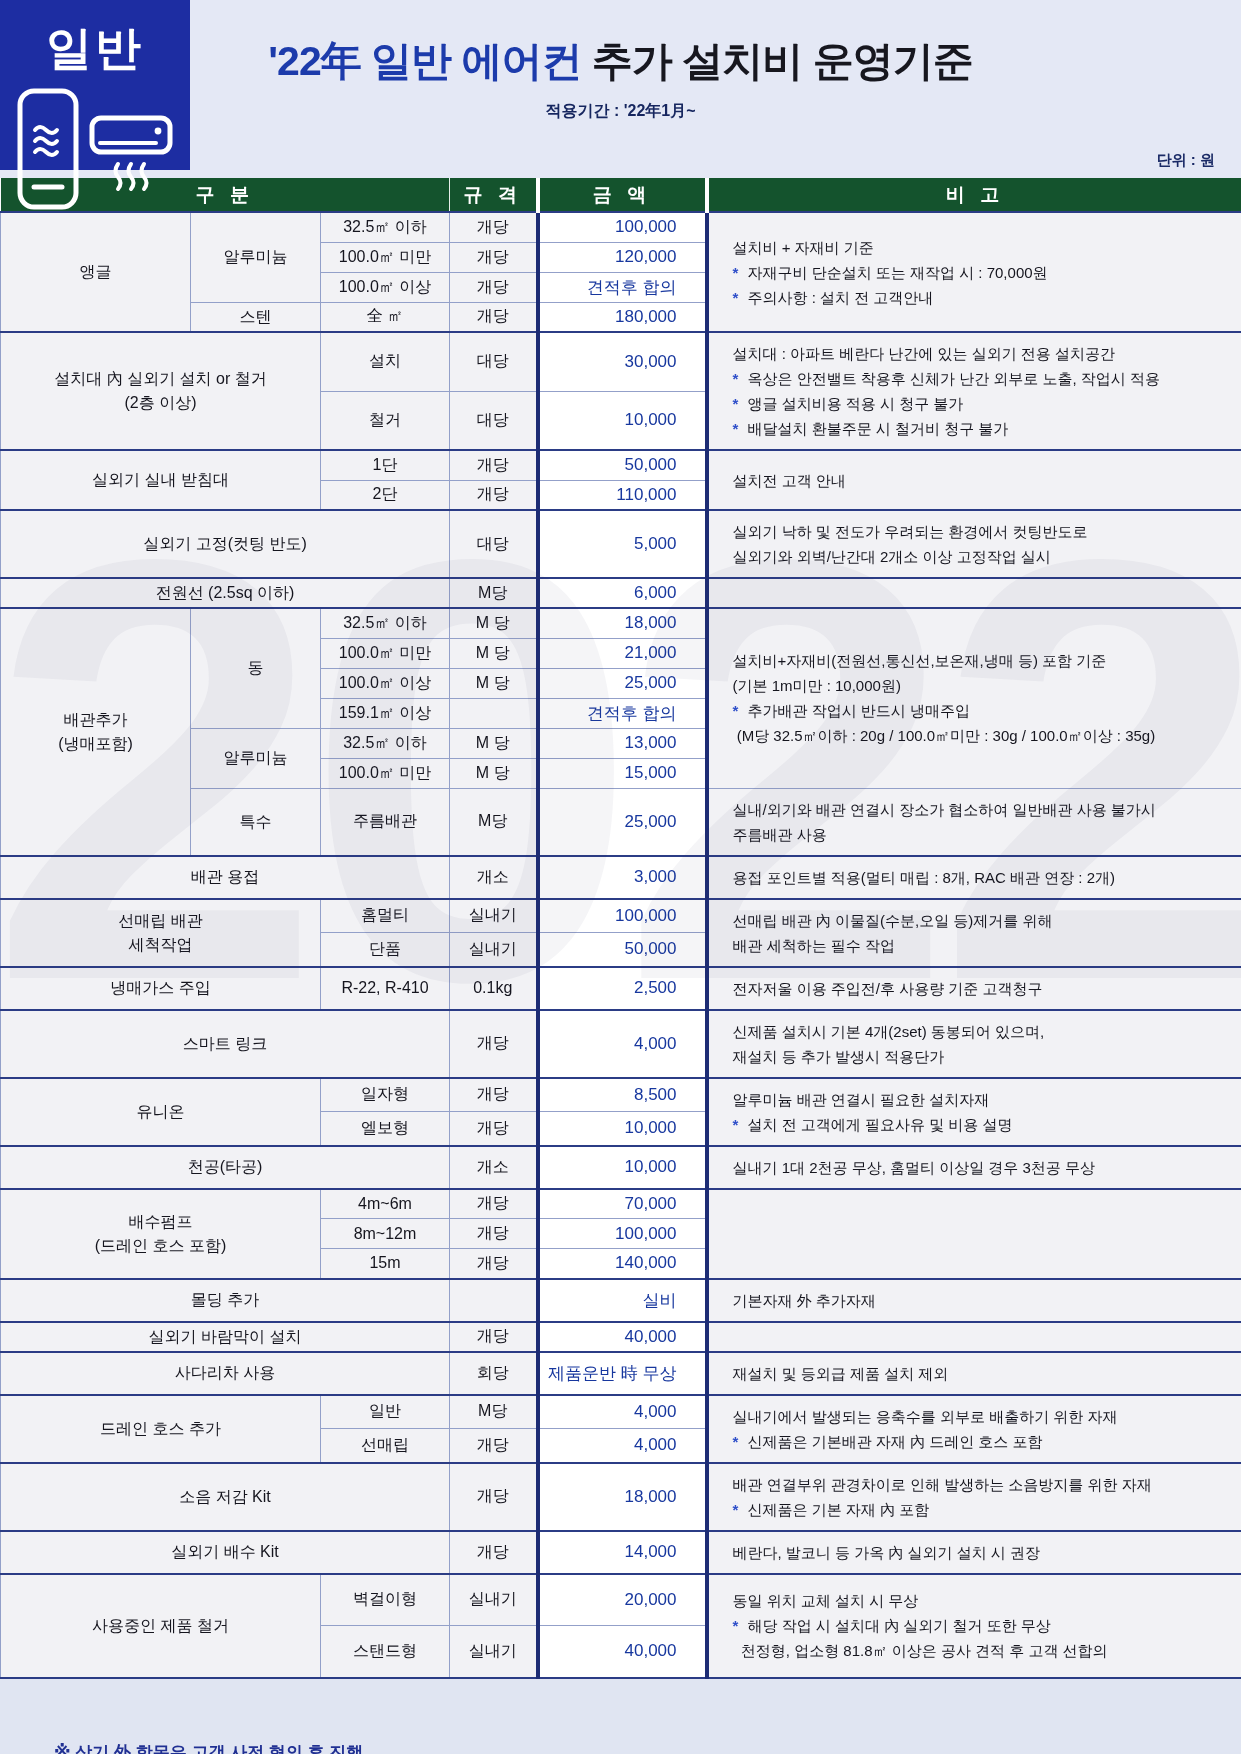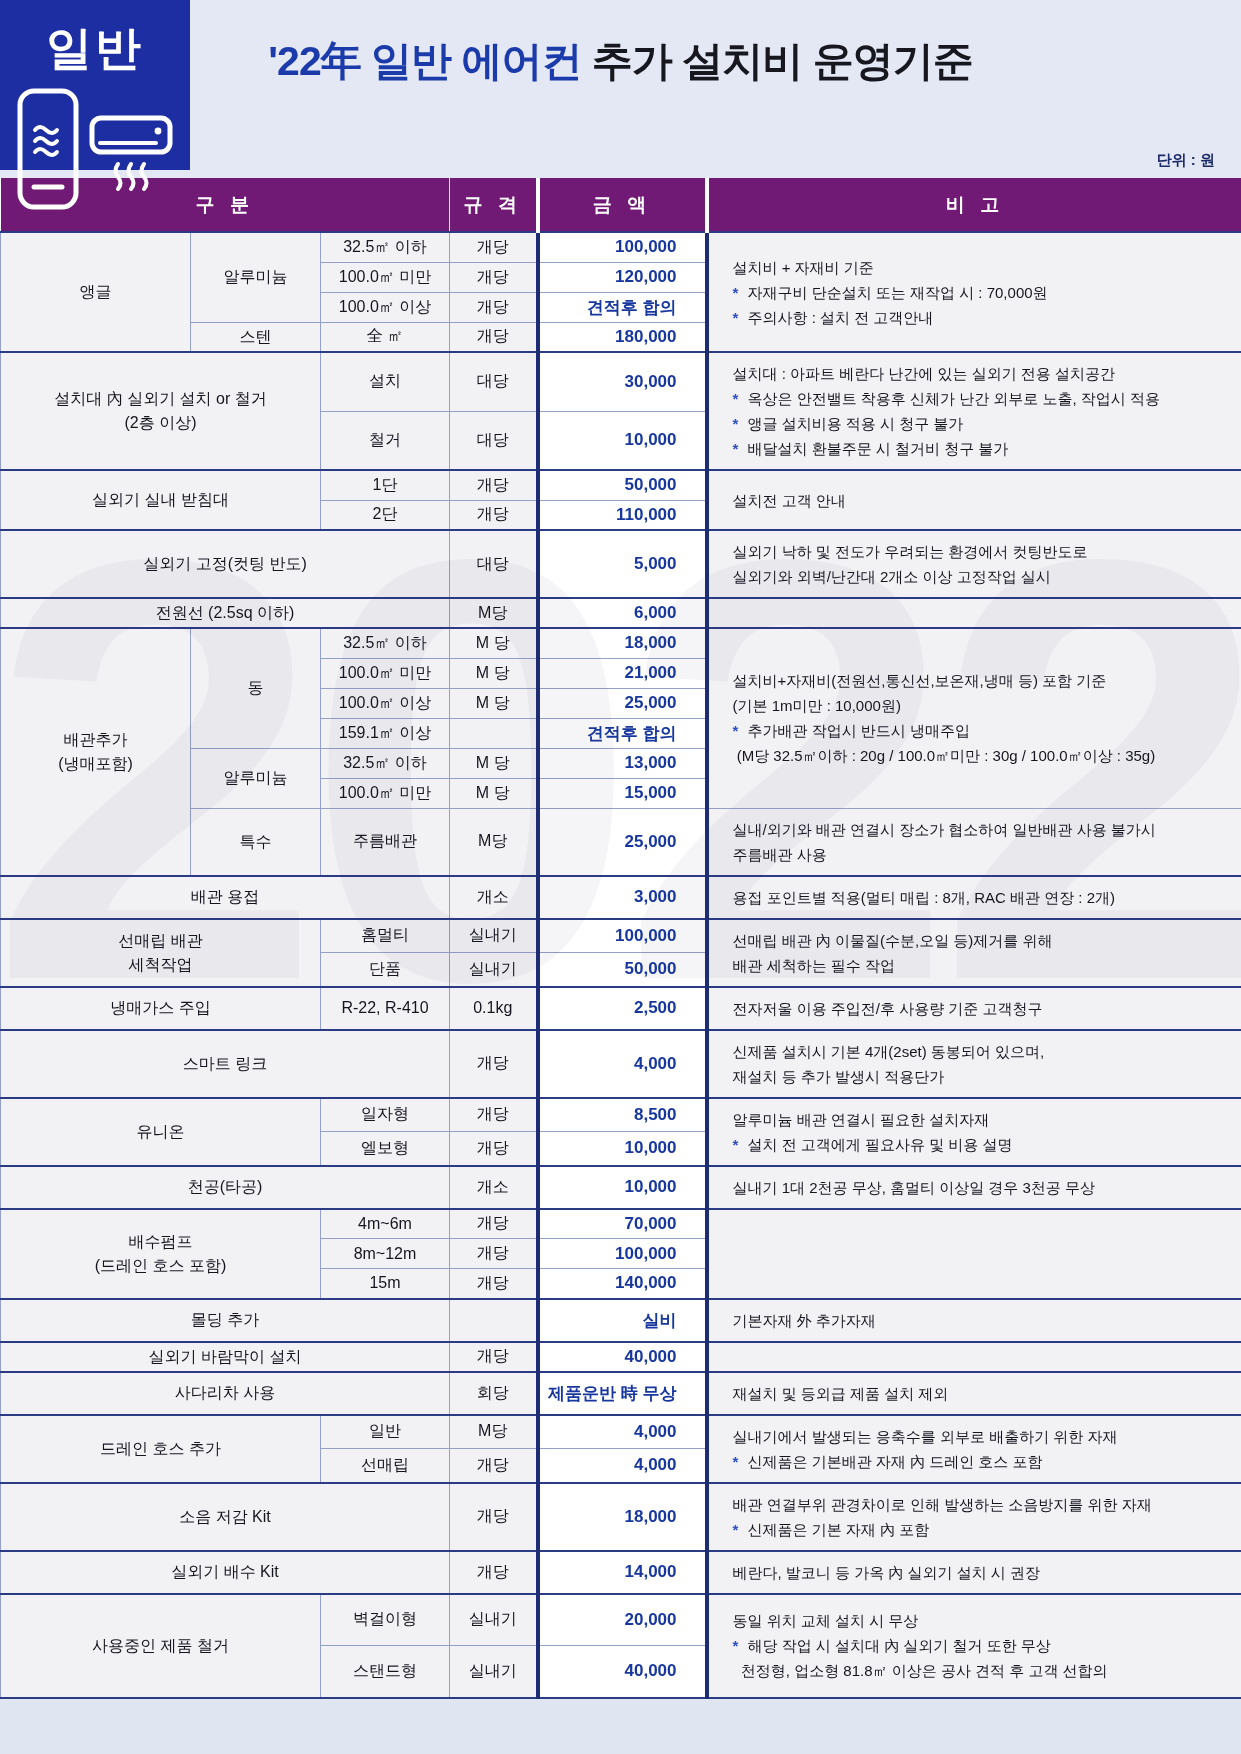--- a/index.html
+++ b/index.html
@@ -14,31 +14,31 @@
   .badge-icons{margin-top:8px;display:flex;justify-content:center;align-items:flex-start;gap:10px}
   .wall-wrap{margin-top:26px}
   .title{padding-top:34px;text-align:center;font-size:41px;font-weight:800;letter-spacing:-1px;white-space:nowrap}
   .t-blue{color:#1c3bab}
   .t-dark{color:#17171f}
   .subtitle{margin-top:12px;text-align:center;font-size:16px;font-weight:700;color:#16265f}
   .unit-label{position:absolute;right:26px;bottom:8px;font-size:15px;font-weight:700;color:#1a2a66}
 
   
   table{width:1241px;border-collapse:collapse;table-layout:fixed;background:#fbfbfd}
-  thead th{height:54px;background:#701a75;color:#fff;font-size:19px;font-weight:700;letter-spacing:5px}
+  thead th{height:34px;background:#14532d;color:#fff;font-size:19px;font-weight:700;letter-spacing:5px}
   th.sep{border-left:1px solid rgba(255,255,255,.9)}
   th.amt-h{border-left:4px solid #fff;border-right:4px solid #fff}
   td{border-top:1px solid #93a0c9;vertical-align:middle;text-align:center;
      font-size:16px;color:#15151e;font-weight:500;padding:2px 0}
   tr.grp>td{border-top:2px solid #2b3c85}
   tbody{border-bottom:2px solid #2b3c85}
   td.cat,td.spec,td.unit,td.note{background:#f2f2f5}
   td.cat,td.spec,td.unit{border-left:1px solid #93a0c9;border-right:1px solid #93a0c9}
   td.amt{background:#fff;border-left:4px solid #1d2c74;border-right:4px solid #1d2c74;
-         text-align:right;padding-right:28px;font-weight:700;font-size:17px;color:#17379e;white-space:nowrap}
+         text-align:right;padding-right:28px;font-weight:400;font-size:17px;color:#17379e;white-space:nowrap}
   td.note{text-align:left;padding:8px 14px 8px 24px;font-size:15px;line-height:25px}
   td .ln{white-space:pre-wrap}
   td.cat .ln{line-height:24px}
   .star{color:#2f4fc9;margin-right:5px;font-weight:700}
 
   
   .watermark{position:absolute;left:-30px;right:-30px;top:470px;text-align:center;
              font-size:600px;line-height:1;font-weight:800;color:rgba(55,60,90,.05);
              letter-spacing:-18px;pointer-events:none;z-index:4}
 
@@ -69,20 +69,21 @@
             <line x1="11" y1="29" x2="67" y2="29" stroke="#fff" stroke-width="4" stroke-linecap="round"></line>
             <circle cx="69" cy="17" r="3.4" fill="#fff"></circle>
             <path d="M29 50 q-5 7 0 13 q5 6 0 12" fill="none" stroke="#fff" stroke-width="4" stroke-linecap="round"></path>
             <path d="M42 50 q-5 7 0 13 q5 6 0 12" fill="none" stroke="#fff" stroke-width="4" stroke-linecap="round"></path>
             <path d="M55 50 q-5 7 0 13 q5 6 0 12" fill="none" stroke="#fff" stroke-width="4" stroke-linecap="round"></path>
           </svg>
         </span>
       </div>
     </div>
     <div class="title"><span class="t-blue">'22年 일반 에어컨</span><span class="t-dark"> 추가 설치비 운영기준</span></div>
+    <div class="subtitle">적용기간 : '22年1月~</div>
     <div class="unit-label">단위 : 원</div>
   </div>
 
   <table>
     <colgroup>
       <col style="width:190px">
         <col style="width:130px">
         <col style="width:129px">
       <col style="width:88px">
         <col style="width:169px">

